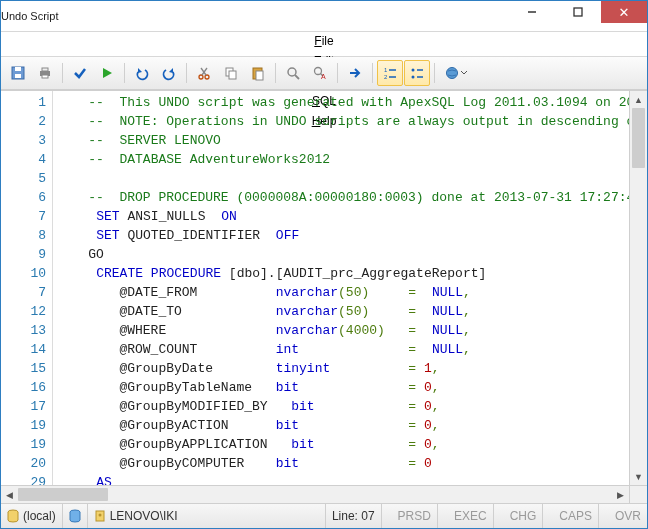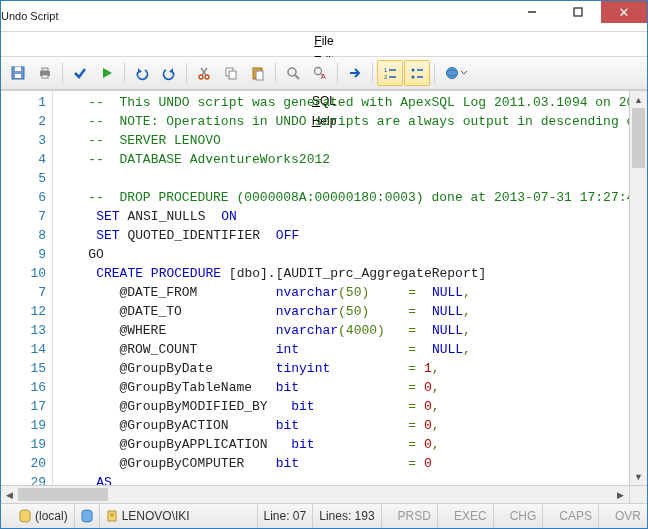--- a/index.html
+++ b/index.html
@@ -29,21 +29,21 @@
   .c-red{color:#b00000;}
   .vscroll{width:17px;background:#f0f0f0;border-left:1px solid #cfcfcf;position:relative;}
   .vscroll .up,.vscroll .down{height:17px;background:#f0f0f0;display:flex;align-items:center;justify-content:center;color:#555;font-size:9px;}
   .vscroll .down{position:absolute;bottom:0;width:100%;}
   .vscroll .thumb{position:absolute;top:17px;left:2px;right:2px;height:60px;background:#cdcdcd;border-radius:1px;}
   .hscroll{height:17px;background:#f0f0f0;border-top:1px solid #cfcfcf;display:flex;align-items:center;}
   .hscroll .left,.hscroll .right{width:17px;height:17px;display:flex;align-items:center;justify-content:center;color:#555;font-size:9px;}
   .hscroll .track{flex:1;position:relative;height:100%;}
   .hscroll .thumb{position:absolute;left:0;top:2px;bottom:2px;width:90px;background:#cdcdcd;border-radius:1px;}
   .hscroll .corner{width:17px;height:17px;background:#f0f0f0;border-left:1px solid #cfcfcf;}
-  .statusbar{height:24px;background:linear-gradient(#f7f7f7,#e7e7e7);border-top:1px solid #cfcfcf;display:flex;align-items:flex-start;font-size:12px;color:#333;padding-left:12px;}
+  .statusbar{height:24px;background:linear-gradient(#f7f7f7,#e7e7e7);border-top:1px solid #cfcfcf;display:flex;align-items:flex-start;font-size:12px;color:#333;}
   .statusbar .seg{display:flex;align-items:center;padding:0 6px;gap:4px;height:100%;border-right:1px solid #cfcfcf;}
   .statusbar .seg.flex{flex:1;}
   .statusbar .seg.dim{color:#9a9a9a;margin-left:10px;}
   .db-icn{width:12px;height:14px;}
 </style>
 </head>
 <body>
 
 <div class="window">
 
@@ -239,21 +239,20 @@
         </svg>
     </div>
     <div class="seg flex">
       <svg class="db-icn" viewBox="0 0 12 14">
           <rect x="2" y="2" width="8" height="10" fill="#f2d16b" stroke="#b8942f"></rect>
           <circle cx="6" cy="6" r="1.5" fill="#b8942f"></circle>
         </svg>
       <span>LENOVO\IKI</span>
     </div>
     <div class="seg">Line: 07</div>
-    <div class="seg">Lines: 193</div>
     <div class="seg dim">PRSD</div>
     <div class="seg dim">EXEC</div>
     <div class="seg dim">CHG</div>
     <div class="seg dim">CAPS</div>
     <div class="seg dim" style="border-right:none;">OVR</div>
   </div>
 
 </div>
 
 </body></html>

